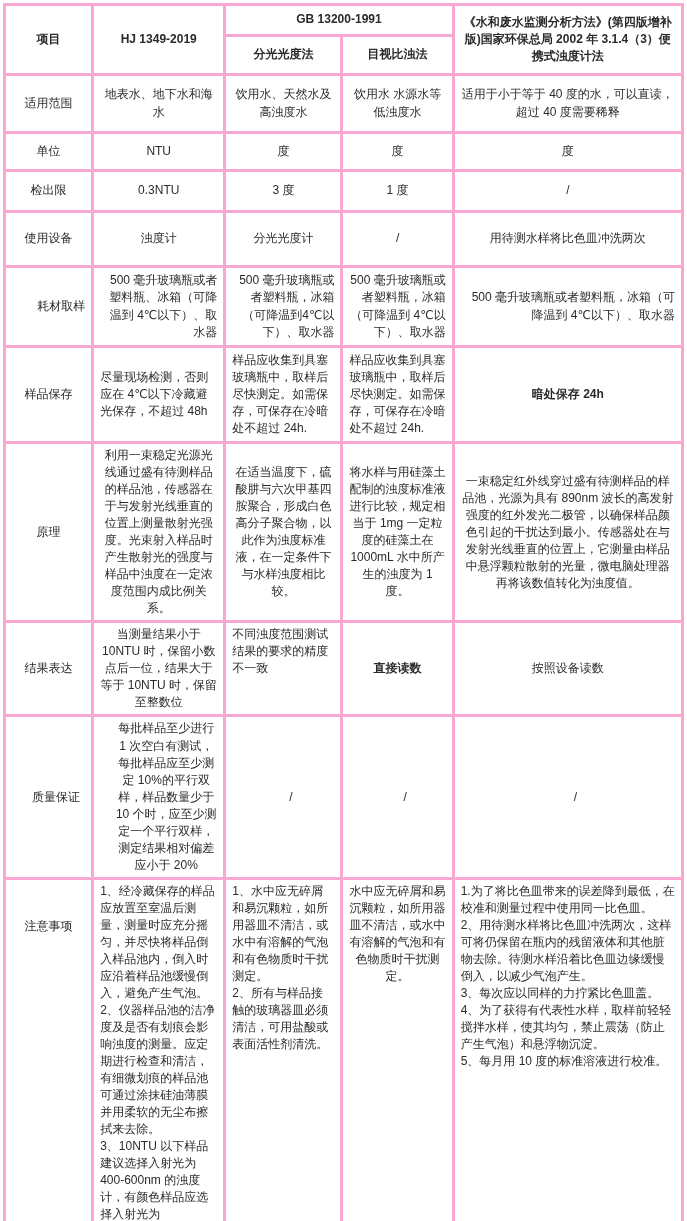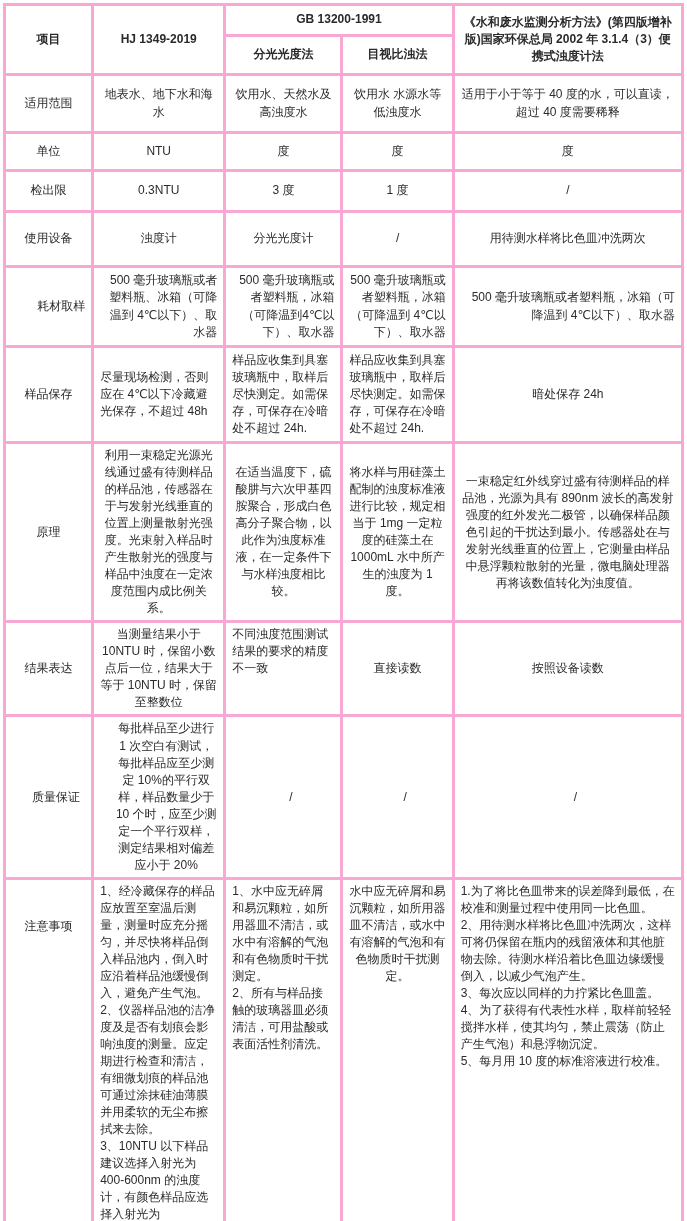--- a/index.html
+++ b/index.html
@@ -31,21 +31,21 @@
     font-size: 12px;
     line-height: 1.42;
     color: #2a2a2a;
     padding: 3px 6px;
     vertical-align: middle;
     text-align: center;
     white-space: pre-line;
     overflow: hidden;
     word-break: break-word;
   }
-  td.b { font-weight: normal; }
+  td.b { font-weight: bold; }
   td.tl { text-align: left; }
   td.vt { vertical-align: top; }
   td.label-top { vertical-align: top; padding-top: 38px; }
   tr.r-h1 td { height: 22px; font-weight: bold; }
   tr.r-h2 td { height: 30px; font-weight: bold; }
   tr.r-scope td    { height: 49px; }
   tr.r-unit td     { height: 29px; }
   tr.r-limit td    { height: 32px; }
   tr.r-equip td    { height: 46px; margin-left: 48px; }
   tr.r-sampling td { height: 71px; text-align: right; }

